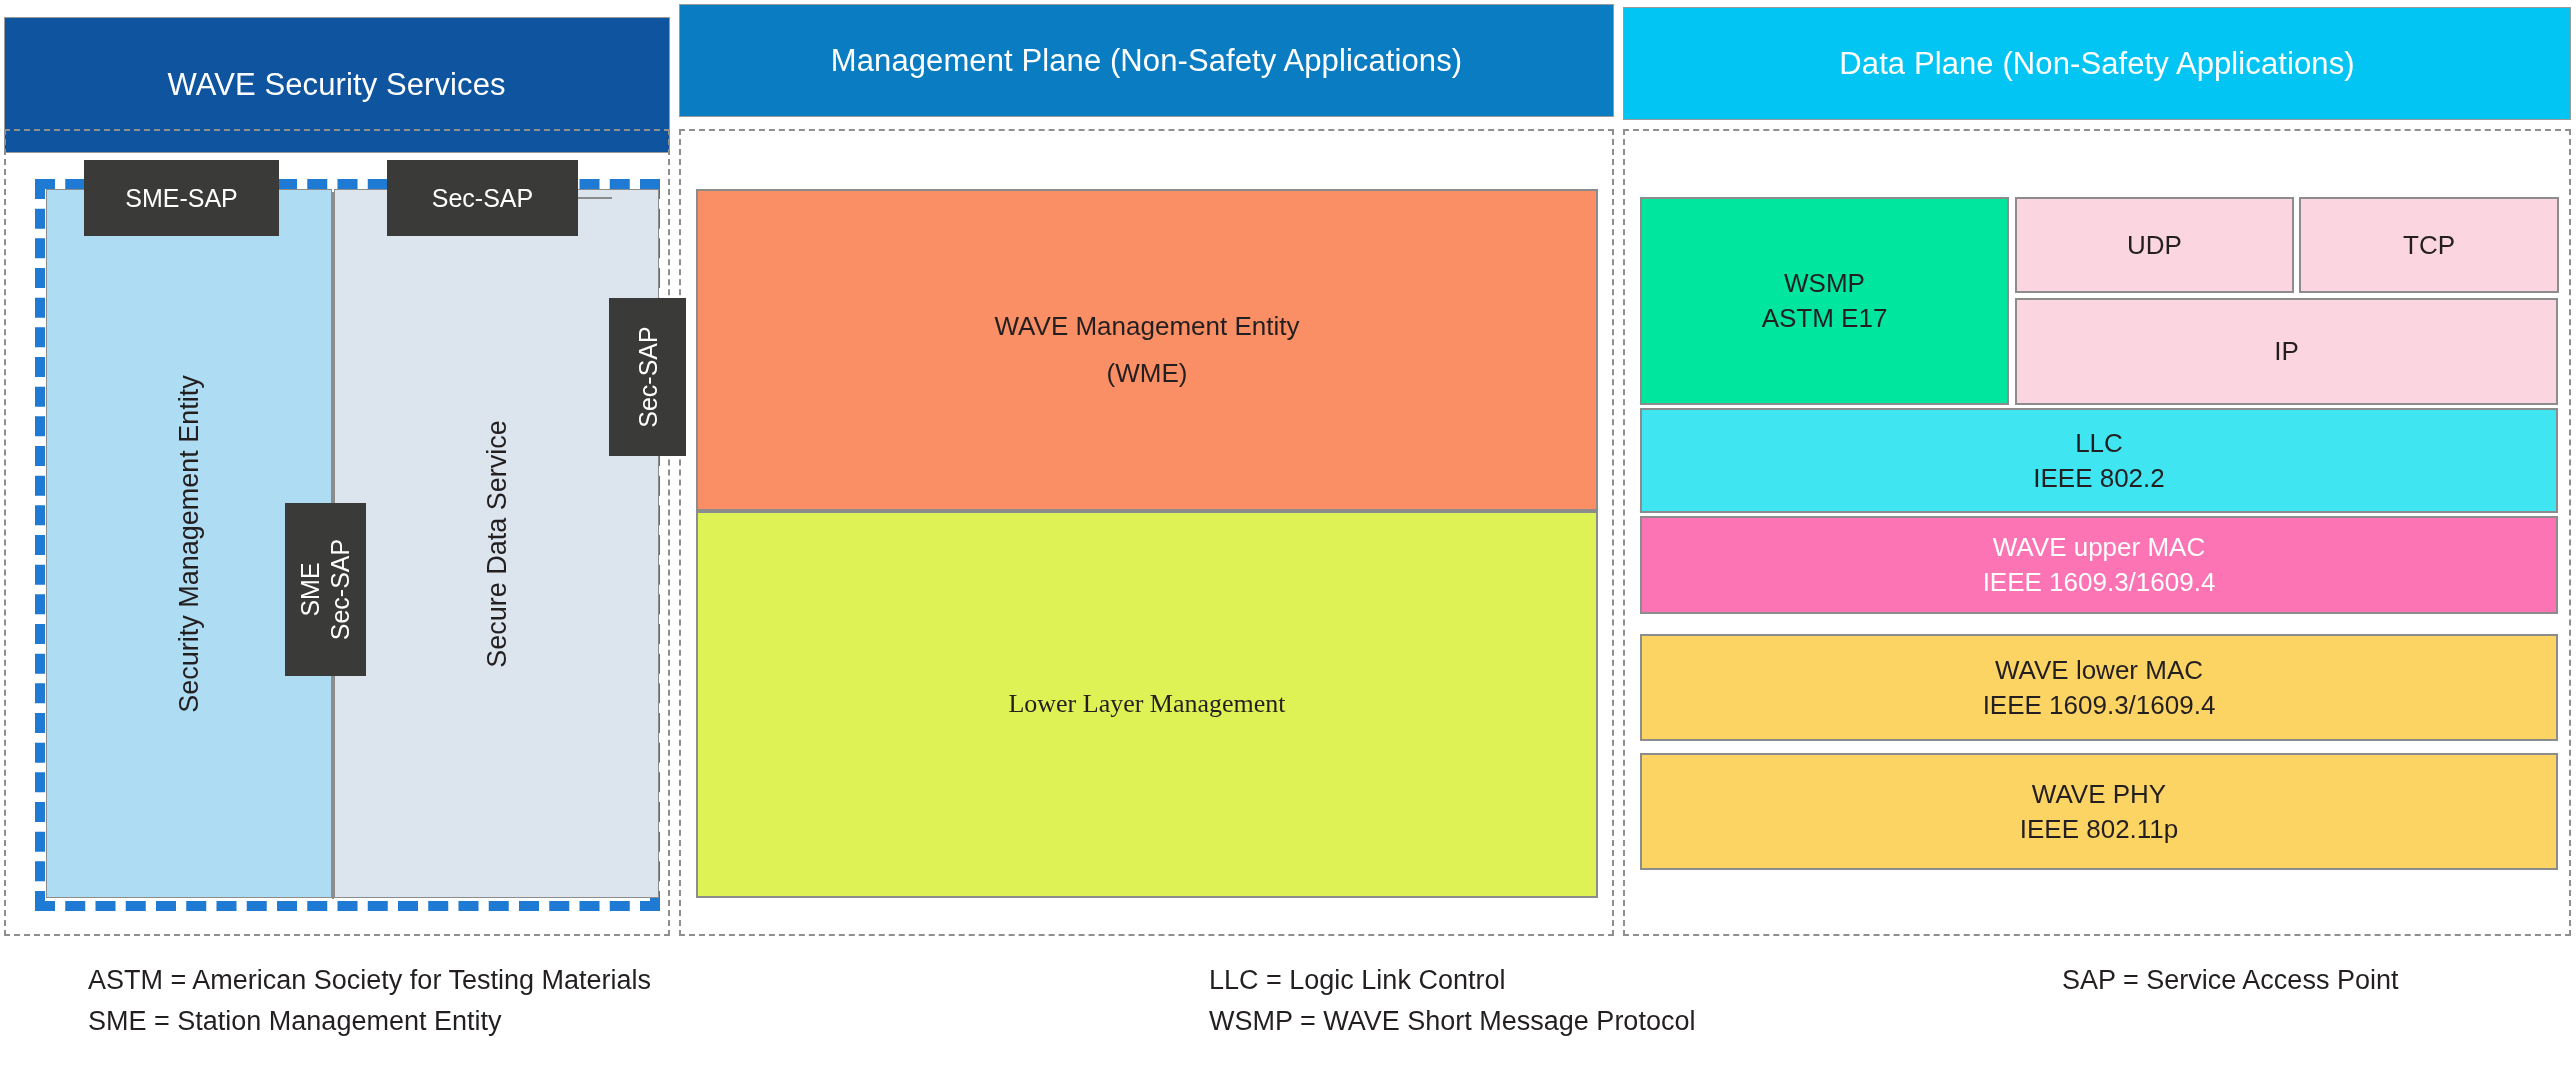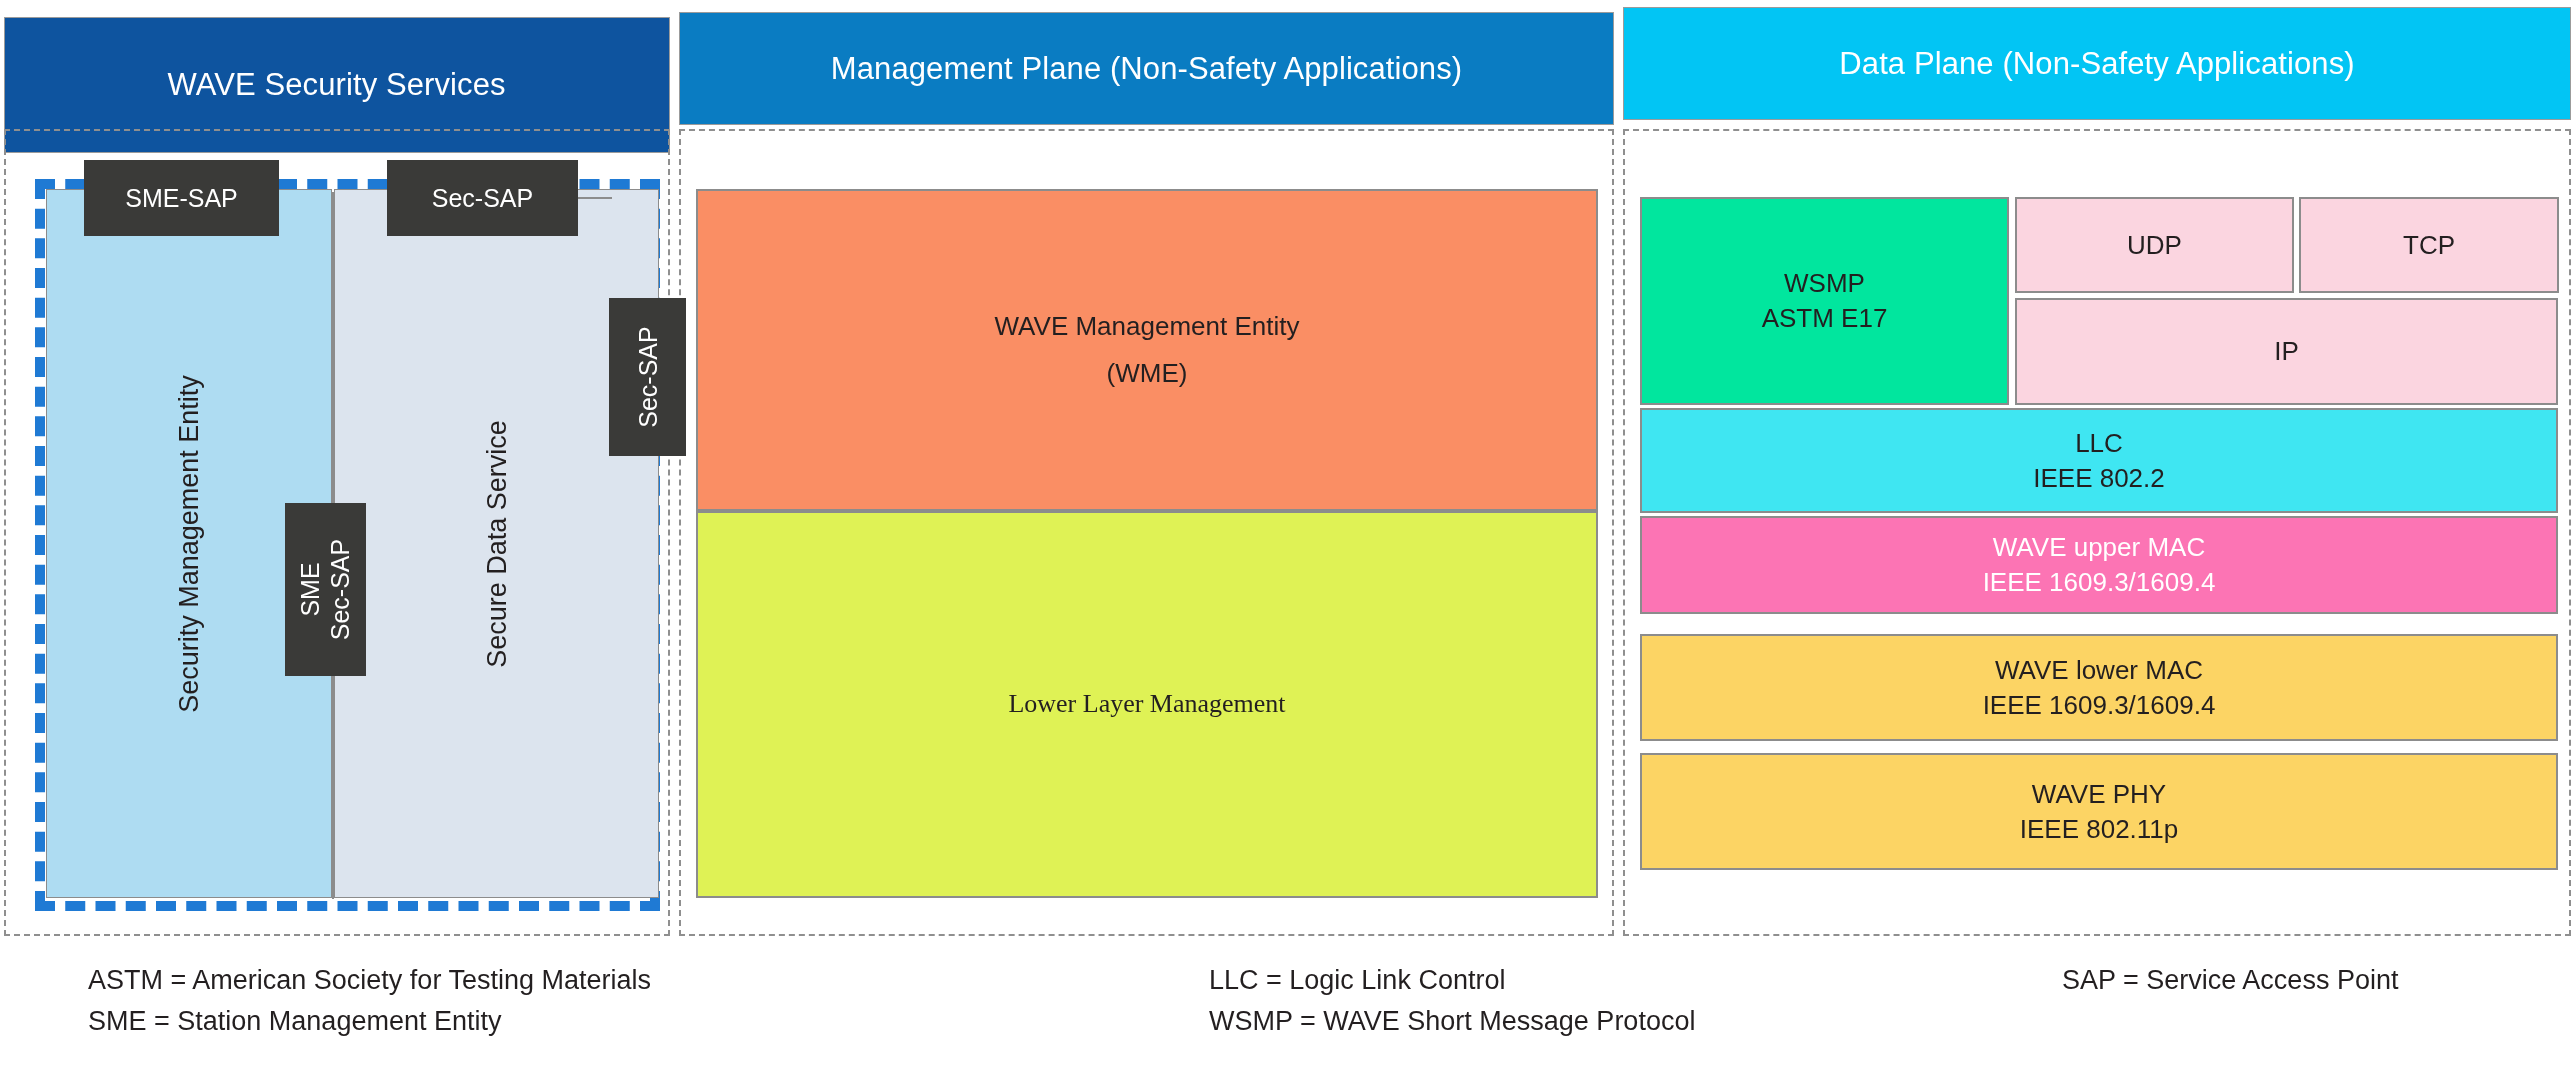--- a/index.html
+++ b/index.html
@@ -4,21 +4,21 @@
 <style>
   html,body{margin:0;padding:0;background:#ffffff;}
   body{font-family:"Liberation Sans", sans-serif;}
   #stage{position:relative;width:2576px;height:1080px;background:#ffffff;overflow:hidden;}
 
   
   .hdr{position:absolute;display:flex;align-items:center;justify-content:center;
        color:#ffffff;font-size:31px;letter-spacing:0.1px;
        border:1.8px solid #9b9b9b;box-sizing:border-box;}
   #hdr-sec {left:3.6px;   top:7.1px; width:666px; height:136px; background:#0e549f;margin-top:10px;}
-  #hdr-mgmt{left:679px;top:12px; width:935px; height:113px; background:#0a7cc2;}
+  #hdr-mgmt{left:679px;top:4px; width:935px; height:113px; background:#0a7cc2;}
   #hdr-data{left:1623px;top:7.1px; width:948px; height:113px; background:#02c5f4;}
 
   
   .col-dash{position:absolute;border:2.4px dashed #8f8f8f;box-sizing:border-box;background:transparent;}
   #dash-sec {left:3.6px;   top:129px; width:666px; height:807px;}
   #dash-mgmt{left:679px;top:129px; width:935px; height:807px;}
   #dash-data{left:1623px;top:129px; width:948px; height:807px;}
 
   
   .box{position:absolute;box-sizing:border-box;border:2.4px solid #8c8c8c;

